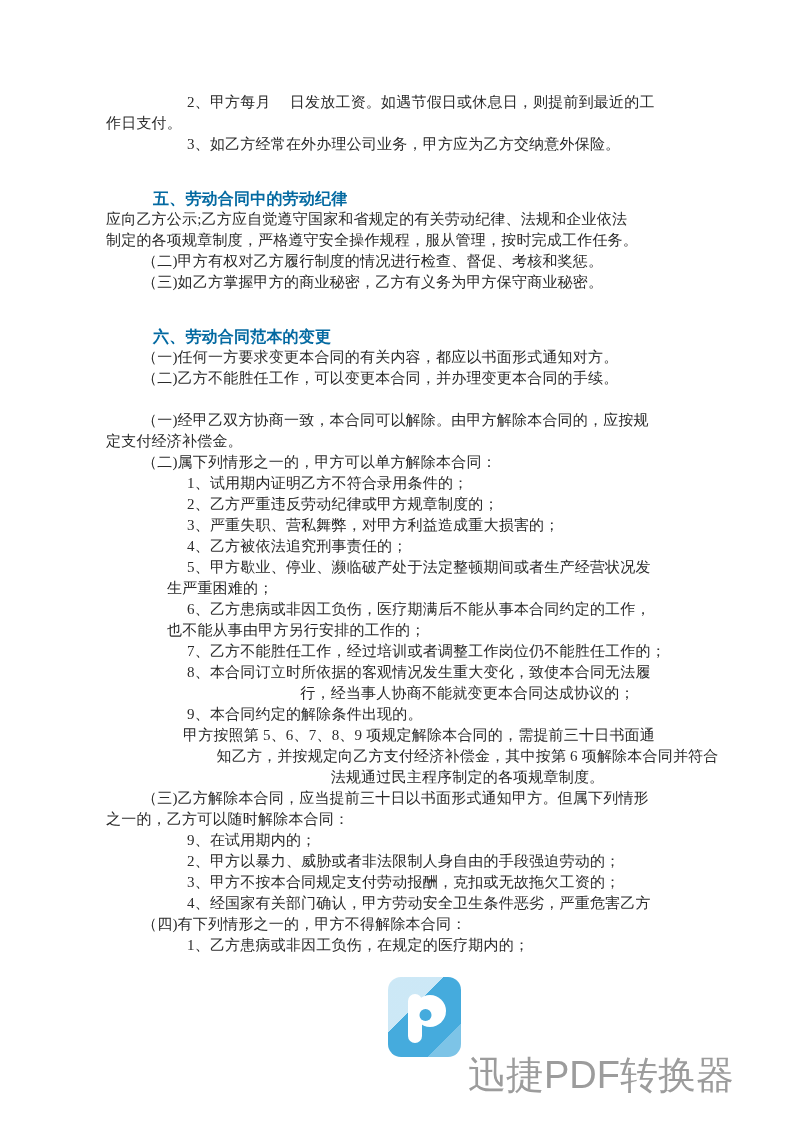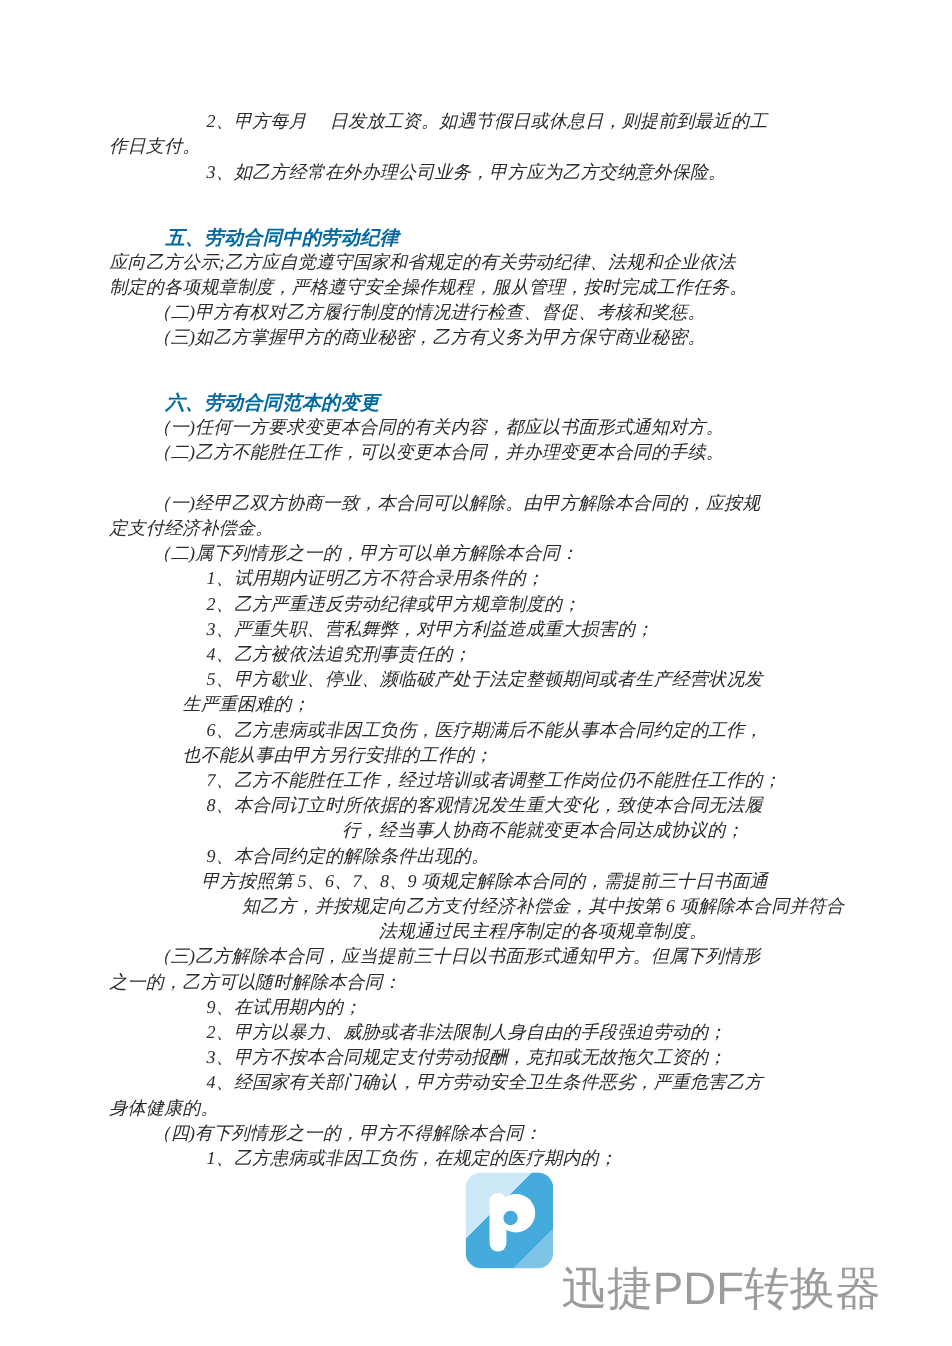--- a/index.html
+++ b/index.html
@@ -10,24 +10,23 @@
     overflow:hidden;
   }
   .page{
     position:relative;
     width:793px;height:1122px;
     background:#ffffff;
   }
   
   .doc{
     position:absolute;
-    left:91px;top:92px;
+    left:106px;top:92px;
     width:668px;
     z-index:1;
-    font-style:italic;
   }
   .ln{
     white-space:pre;
     height:21px;
     line-height:21px;
     font-size:15px;
     color:#2a2a2a;
     letter-spacing:0.2px;
   }
   .ln.blank{height:21px;}
@@ -115,18 +114,17 @@
       <div class="ln item">9、本合同约定的解除条件出现的。</div>
       <div class="ln special">甲方按照第 5、6、7、8、9 项规定解除本合同的，需提前三十日书面通</div>
       <div class="ln wrap-sm">知乙方，并按规定向乙方支付经济补偿金，其中按第 6 项解除本合同并符合</div>
       <div class="ln wrap-sm">法规通过民主程序制定的各项规章制度。</div>
       <div class="ln para">（三)乙方解除本合同，应当提前三十日以书面形式通知甲方。但属下列情形</div>
       <div class="ln margin">之一的，乙方可以随时解除本合同：</div>
       <div class="ln item">9、在试用期内的；</div>
       <div class="ln item">2、甲方以暴力、威胁或者非法限制人身自由的手段强迫劳动的；</div>
       <div class="ln item">3、甲方不按本合同规定支付劳动报酬，克扣或无故拖欠工资的；</div>
       <div class="ln item">4、经国家有关部门确认，甲方劳动安全卫生条件恶劣，严重危害乙方</div>
-      <div class="ln margin">身体健康的。</div>
       <div class="ln para">（四)有下列情形之一的，甲方不得解除本合同：</div>
       <div class="ln item">1、乙方患病或非因工负伤，在规定的医疗期内的；</div>
     </div>
 
 </div>
 
 </body></html>

